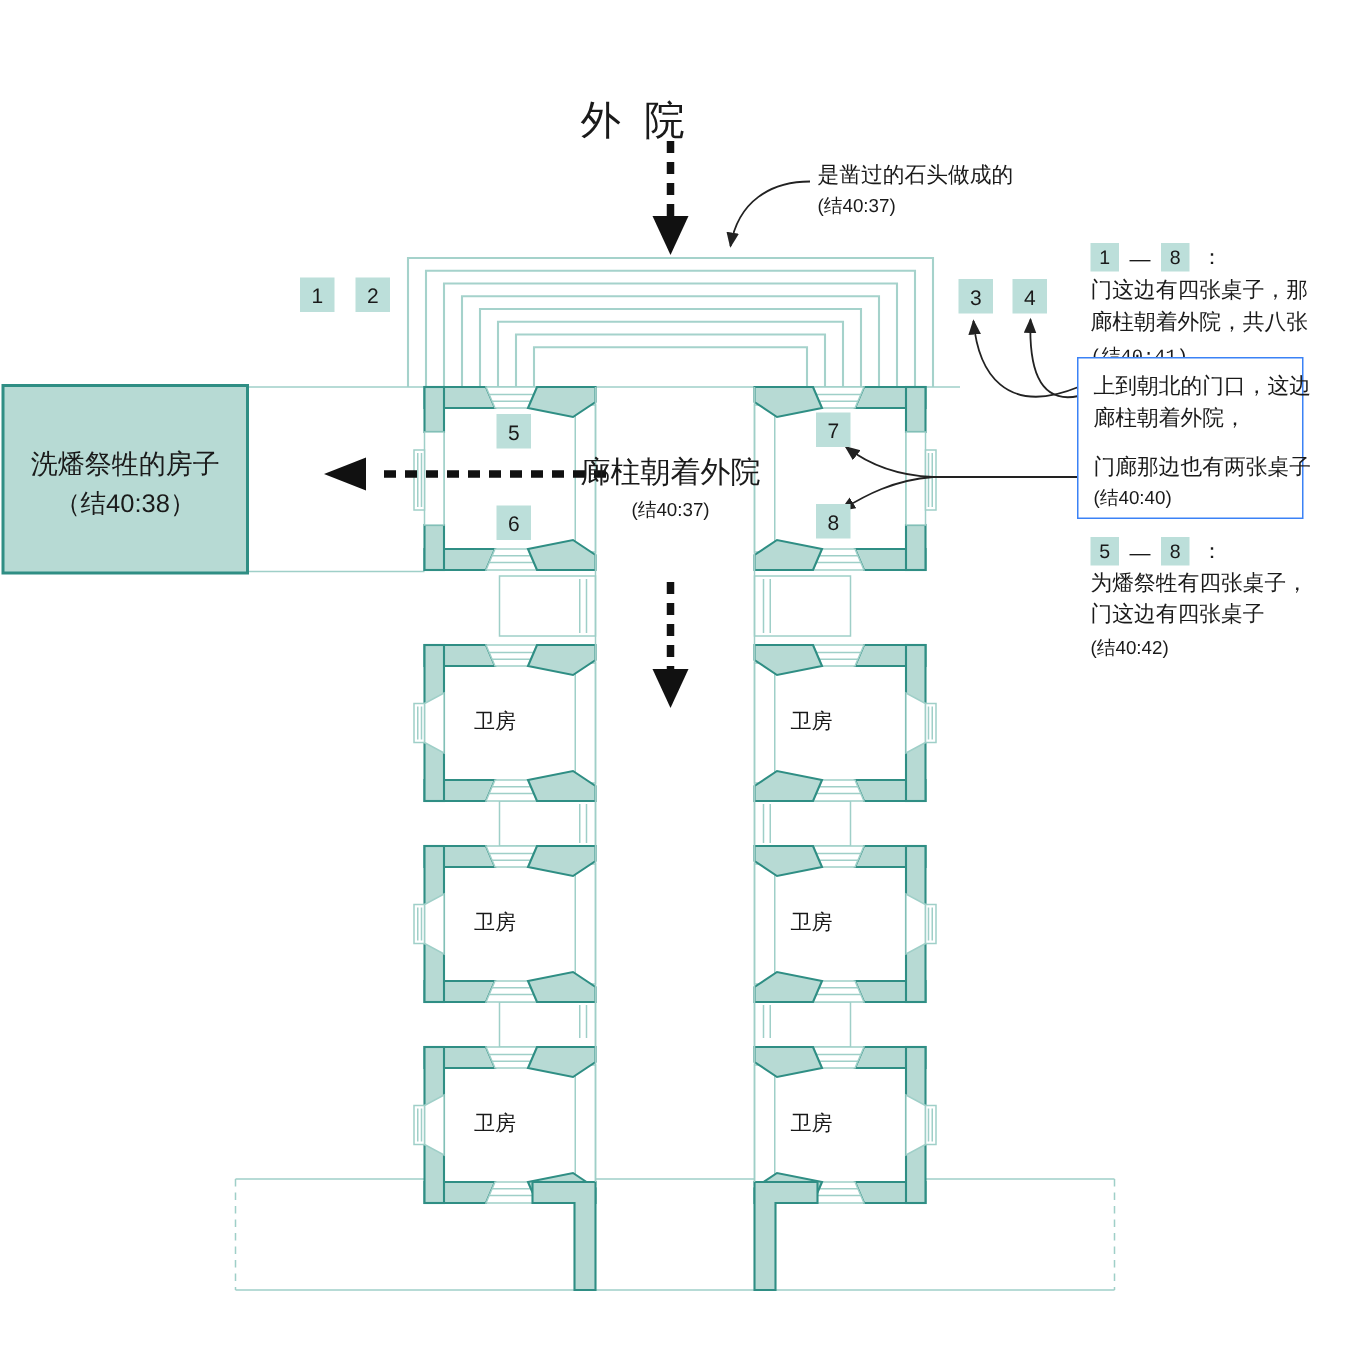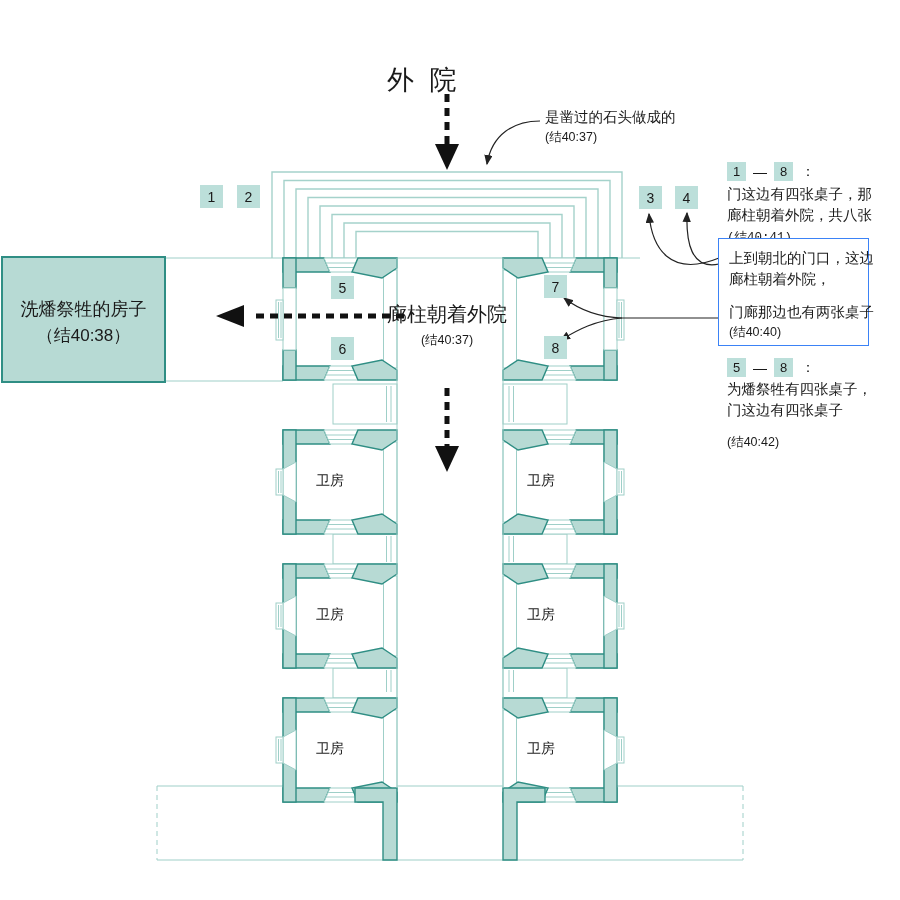--- a/index.html
+++ b/index.html
@@ -224,16 +224,16 @@
 
   <div class="abs annhead" style="left:727px;top:358px;">
     <span class="hchip">5</span>
     <span class="dash">—</span>
     <span class="hchip">8</span>
     <span class="colon">：</span>
   </div>
   <div class="abs" style="left:727px;top:379px;">
     <div class="ann">为燔祭牲有四张桌子，</div>
     <div class="ann">门这边有四张桌子</div>
-    <div class="ref" style="margin-top:12px;">(结40:42)</div>
+    <div class="ref" style="margin-top:2px;">(结40:42)</div>
   </div>
 
 </div>
 
 </body></html>

